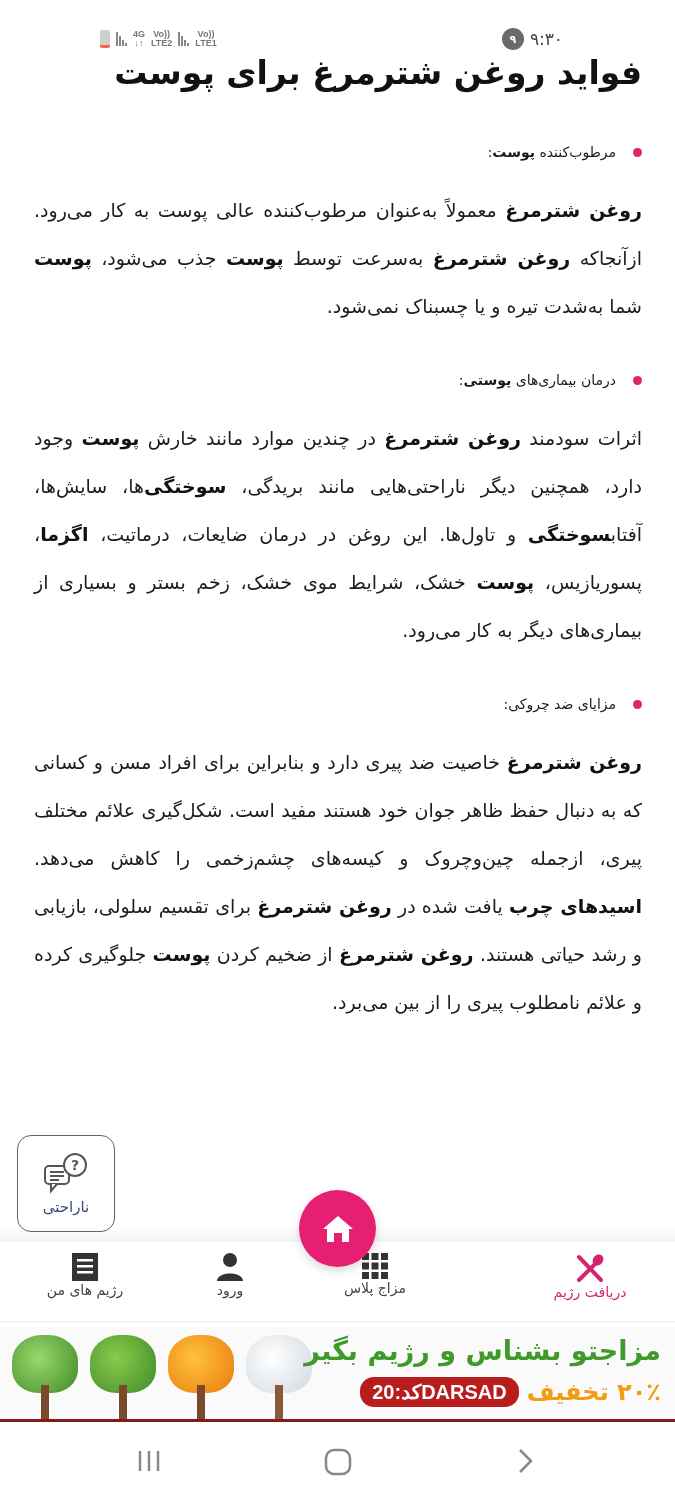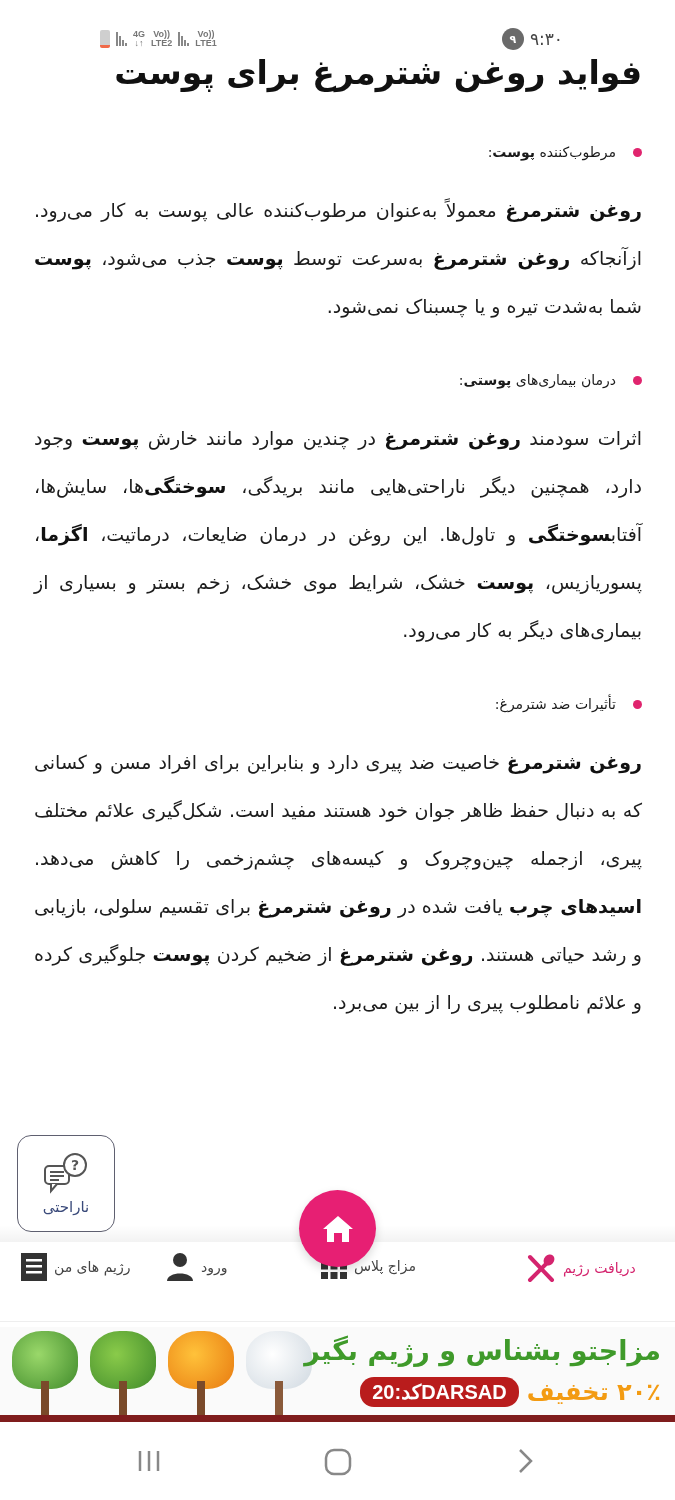--- a/index.html
+++ b/index.html
@@ -25,27 +25,27 @@
     .bullet .dot { position: absolute; right: 0; top: 20px; width: 9px; height: 9px; border-radius: 50%; background: #e0246e; }
     .p-first { margin-top: 14px; }
 
     
     .support { position: absolute; left: 17px; top: 1135px; width: 98px; height: 97px; border: 1.5px solid #5f6070; border-radius: 14px; background: #fff; display: flex; flex-direction: column; align-items: center; justify-content: center; gap: 4px; z-index: 4; }
     .support .lbl { font-size: 15px; color: #3a4a7a; direction: rtl; }
 
     
     .nav-shadow { position: absolute; left: 0; top: 1225px; width: 675px; height: 20px; background: linear-gradient(to bottom, rgba(0,0,0,0), rgba(0,0,0,0.06)); z-index: 2; }
     .bottom-nav { position: absolute; left: 0; top: 1242px; width: 675px; height: 80px; background: #fff; z-index: 3; border-bottom: 1px solid #eee; }
-    .nav-item { position: absolute; top: 10px; width: 130px; display: flex; flex-direction: row; align-items: center; gap: 6px; }
+    .nav-item { position: absolute; top: 10px; width: 130px; display: flex; flex-direction: column; align-items: center; }
     .nav-item .lbl { font-size: 14px; color: #444; direction: rtl; }
     .nav-item.active .lbl { color: #d4246e; }
     .home-btn { position: absolute; left: 299px; top: 1190px; width: 77px; height: 77px; border-radius: 50%; background: #e71f73; display: flex; align-items: center; justify-content: center; z-index: 6; box-shadow: 0 4px 10px rgba(0,0,0,0.15); }
 
     
-    .banner { position: absolute; left: 0; top: 1327px; width: 675px; height: 95px; background: #fafafa; border-bottom: 7px solid #7f1d1d; overflow: hidden; }
+    .banner { position: absolute; left: 0; top: 1327px; width: 675px; height: 95px; background: #fafafa; border-bottom: 3px solid #7f1d1d; overflow: hidden; }
     .tree { position: absolute; bottom: 0; width: 70px; height: 90px; }
     .tree .crown { position: absolute; top: 6px; left: 2px; width: 66px; height: 58px; border-radius: 45% 45% 40% 40%; }
     .tree .trunk { position: absolute; bottom: 0; left: 31px; width: 8px; height: 34px; background: #7a4a2a; }
     .banner-head { position: absolute; right: 14px; top: 8px; font-size: 27px; font-weight: bold; color: #3f9a2a; direction: rtl; }
     .banner-row { position: absolute; right: 14px; top: 50px; display: flex; align-items: center; gap: 8px; direction: rtl; }
     .discount { font-size: 24px; font-weight: bold; color: #f39b12; }
     .code-pill { background: #b91c1c; color: #fff; border-radius: 14px; padding: 3px 12px; font-size: 20px; font-weight: bold; font-family: "Liberation Sans", sans-serif; direction: ltr; }
 
     
     .sys-nav { position: absolute; left: 0; top: 1423px; width: 675px; height: 77px; background: #fff; }
@@ -98,21 +98,21 @@
   <p class="para" style="margin-top:10px"><b>روغن شترمرغ</b><span> معمولاً به‌عنوان مرطوب‌کننده عالی پوست به کار می‌رود. ازآنجاکه </span><b>روغن شترمرغ</b><span> به‌سرعت توسط </span><b>پوست</b><span> جذب می‌شود، </span><b>پوست</b><span> شما به‌شدت تیره و یا چسبناک نمی‌شود.</span></p>
 
   <div class="bullet">
     <span class="dot"></span>
     <span><span>درمان بیماری‌های </span><b>پوستی</b><span>:</span></span>
   </div>
   <p class="para" style="margin-top:10px"><span>اثرات سودمند </span><b>روغن شترمرغ</b><span> در چندین موارد مانند خارش </span><b>پوست</b><span> وجود دارد، همچنین دیگر ناراحتی‌هایی مانند بریدگی، </span><b>سوختگی</b><span>‌ها، سایش‌ها، آفتاب</span><b>سوختگی</b><span> و تاول‌ها. این روغن در درمان ضایعات، درماتیت، </span><b>اگزما</b><span>، پسوریازیس، </span><b>پوست</b><span> خشک، شرایط موی خشک، زخم بستر و بسیاری از بیماری‌های دیگر به کار می‌رود.</span></p>
 
   <div class="bullet">
     <span class="dot"></span>
-    <span><span>تأثیرات ضد شترمرغ:</span></span>
+    <span><span>مزایای ضد چروکی:</span></span>
   </div>
   <p class="para" style="margin-top:10px"><b>روغن شترمرغ</b><span> خاصیت ضد پیری دارد و بنابراین برای افراد مسن و کسانی که به دنبال حفظ ظاهر جوان خود هستند مفید است. شکل‌گیری علائم مختلف پیری، ازجمله چین‌وچروک و کیسه‌های چشم‌زخمی را کاهش می‌دهد. </span><b>اسیدهای چرب</b><span> یافت شده در </span><b>روغن شترمرغ</b><span> برای تقسیم سلولی، بازیابی و رشد حیاتی هستند. </span><b>روغن شترمرغ</b><span> از ضخیم کردن </span><b>پوست</b><span> جلوگیری کرده و علائم نامطلوب پیری را از بین می‌برد.</span></p>
 </div>
 
 <div class="support">
   <svg width="46" height="42" viewBox="0 0 46 42">
     <rect x="2" y="14" width="24" height="18" rx="4" fill="#fff" stroke="#555" stroke-width="2"></rect>
     <path d="M8 32 L8 39 L14 32" fill="#fff" stroke="#555" stroke-width="2"></path>
     <line x1="7" y1="20" x2="21" y2="20" stroke="#555" stroke-width="2"></line>
     <line x1="7" y1="24" x2="21" y2="24" stroke="#555" stroke-width="2"></line>
@@ -133,21 +133,21 @@
 
 <div class="bottom-nav">
   <div class="nav-item active" style="left:525px">
     <svg width="32" height="32" viewBox="0 0 32 32">
       <line x1="5" y1="5" x2="27" y2="28" stroke="#d4246e" stroke-width="4" stroke-linecap="round"></line>
       <ellipse cx="24" cy="8" rx="5" ry="6" fill="#d4246e" transform="rotate(40 24 8)"></ellipse>
       <line x1="22" y1="11" x2="5" y2="28" stroke="#d4246e" stroke-width="4" stroke-linecap="round"></line>
     </svg>
     <span class="lbl">دریافت رژیم</span>
   </div>
-  <div class="nav-item" style="left:320px">
+  <div class="nav-item" style="left:310px">
     <svg width="28" height="28" viewBox="0 0 28 28">
       <g fill="#333">
         <rect x="1" y="1" width="7" height="7"></rect>
           <rect x="10.5" y="1" width="7" height="7"></rect>
           <rect x="20" y="1" width="7" height="7"></rect>
         <rect x="1" y="10.5" width="7" height="7"></rect>
           <rect x="10.5" y="10.5" width="7" height="7"></rect>
           <rect x="20" y="10.5" width="7" height="7"></rect>
         <rect x="1" y="20" width="7" height="7"></rect>
           <rect x="10.5" y="20" width="7" height="7"></rect>

